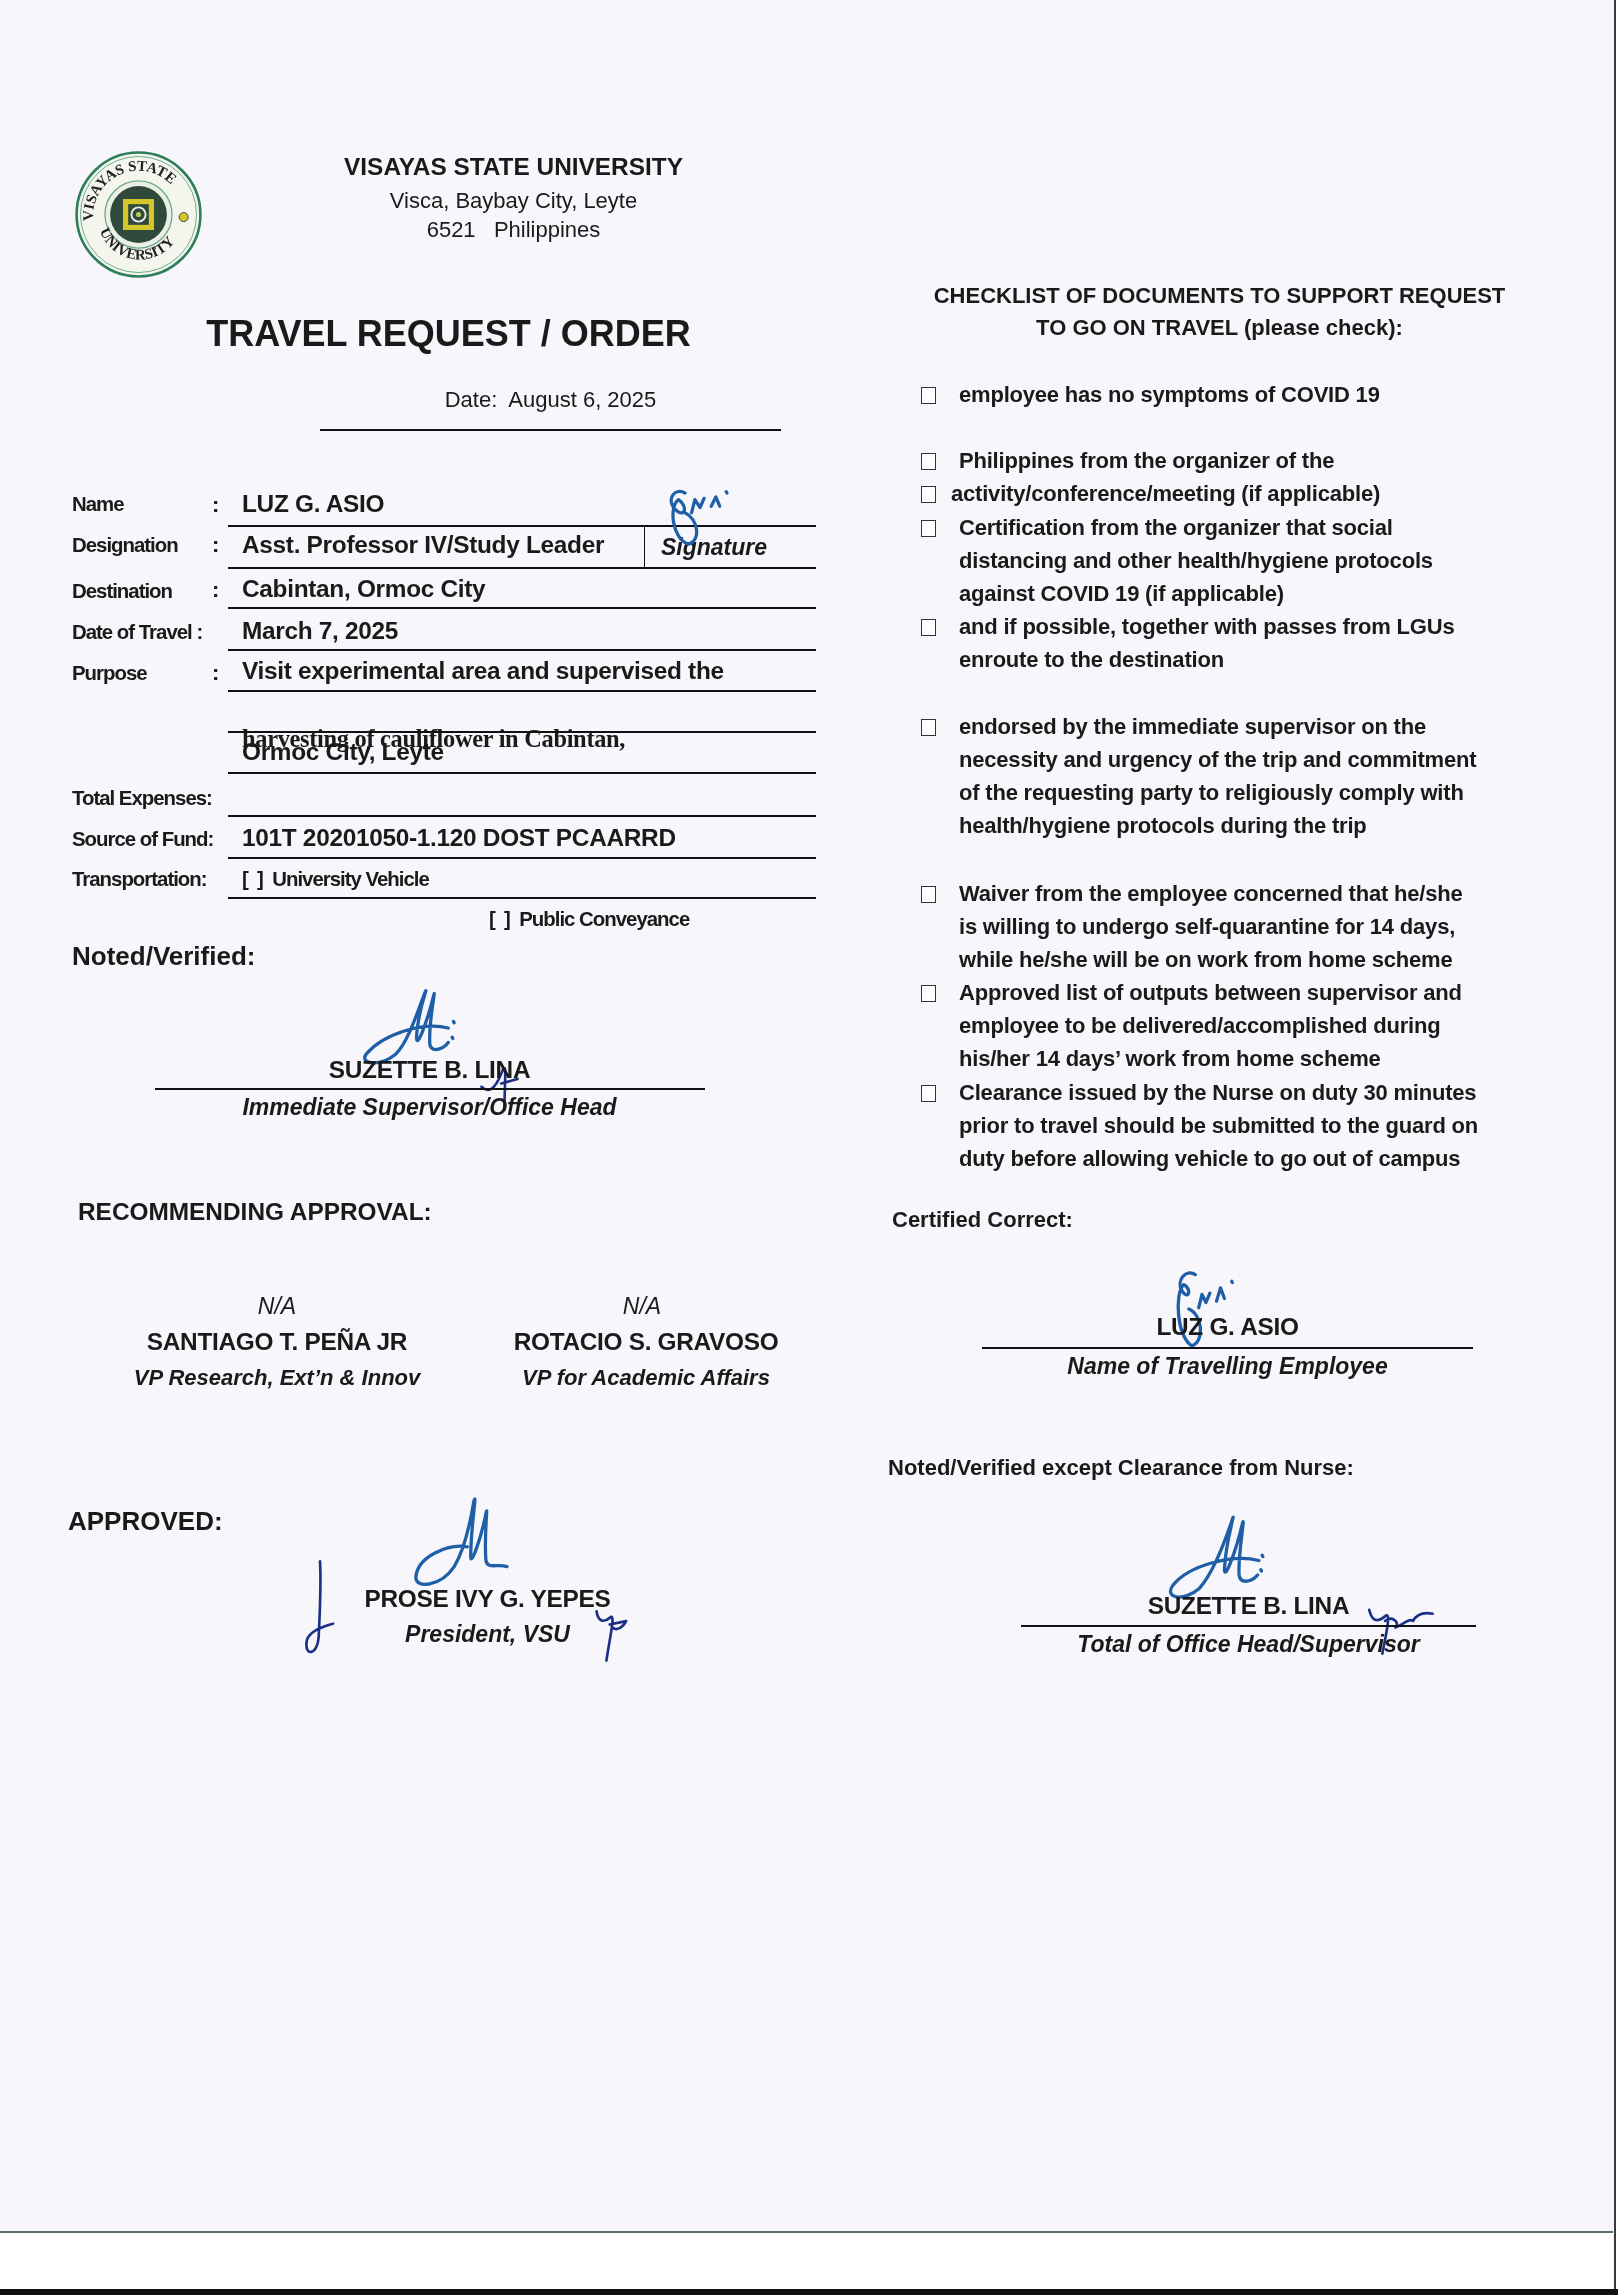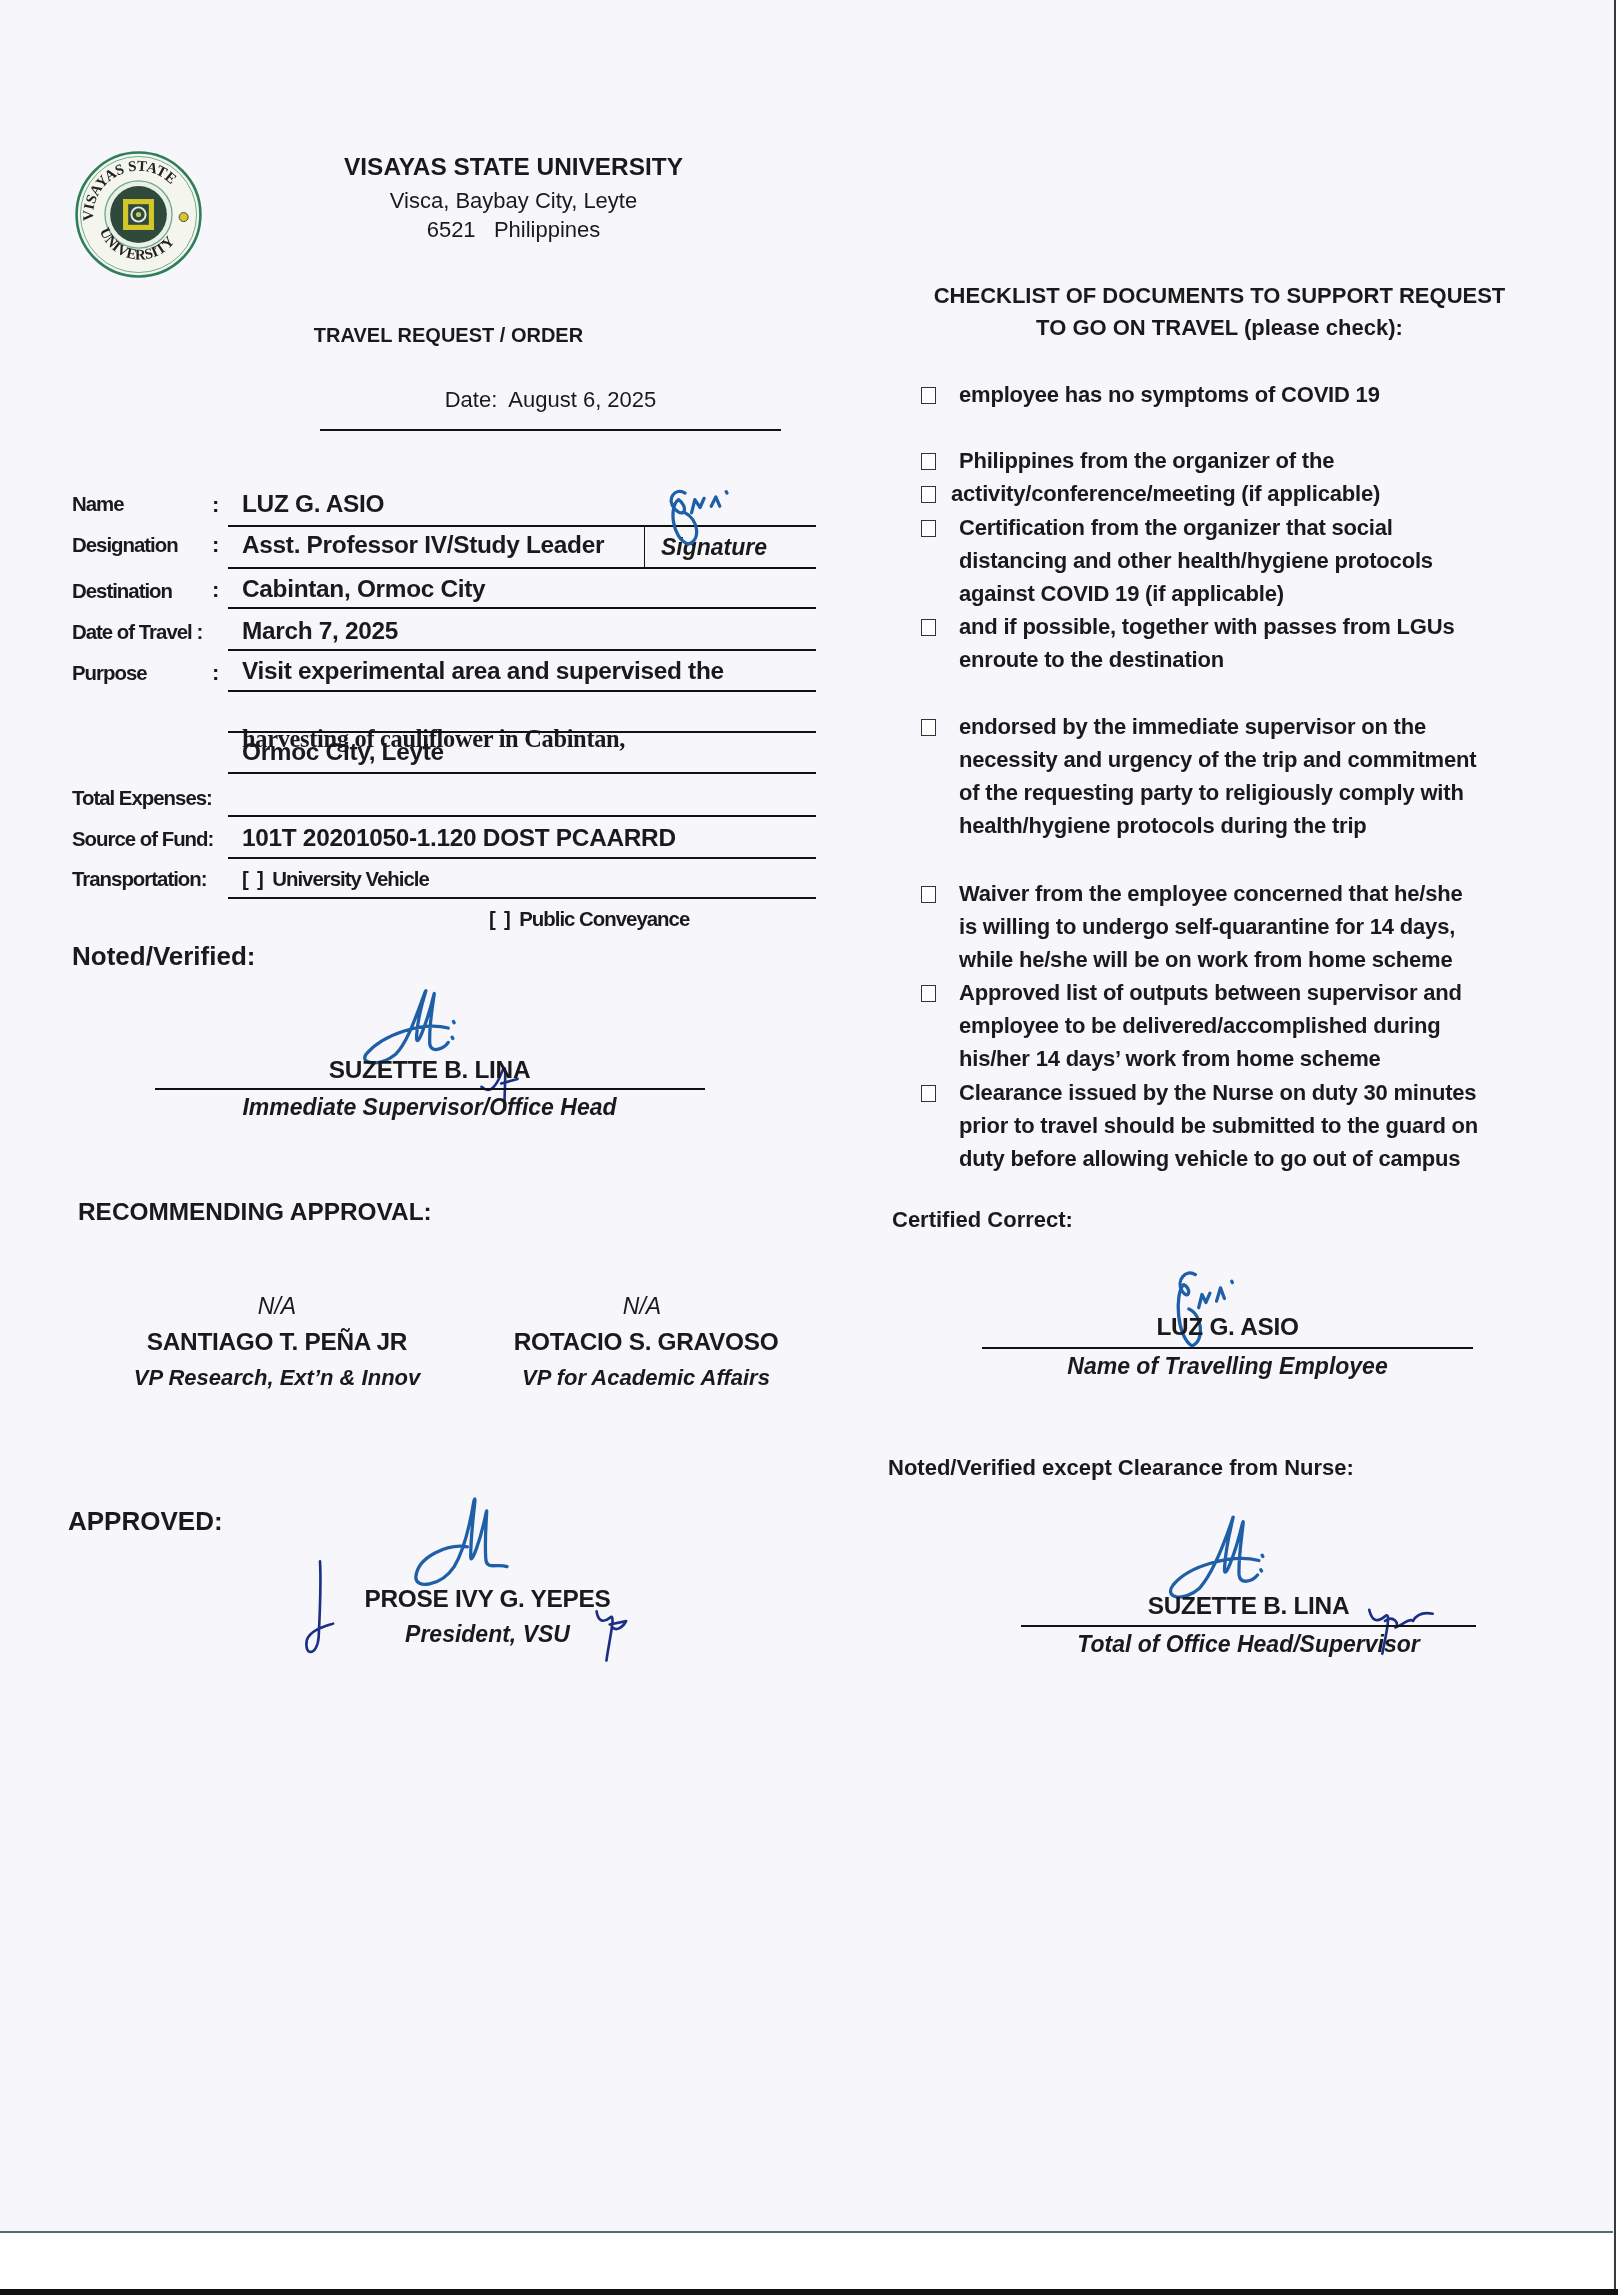--- a/index.html
+++ b/index.html
@@ -18,21 +18,21 @@
   #scan-bottom-area { left: 0; top: 2233px; width: 1613px; height: 56px; background: #ffffff; }
   #scan-bottom-black { left: 0; top: 2289px; width: 1619px; height: 6.6px; background: #111; }
   #scan-right-edge { left: 1614px; top: 0; width: 2px; height: 2289px; background: #3a3a3a; }
   #scan-right-strip { left: 1616px; top: 0; width: 3.3px; height: 2289px; background: #fff; }
 
   
   #logo { left: 74px; top: 150px; width: 129px; height: 129px; }
   #univ-name { left: 250px; top: 153px; width: 527px; font-size: 24.4px; }
   #univ-addr1 { left: 250px; top: 188px; width: 527px; font-size: 22px; }
   #univ-addr2 { left: 250px; top: 217px; width: 527px; font-size: 22px; }
-  #form-title { left: 198px; top: 324px; width: 501px; font-size: 20px; }
+  #form-title { left: 198px; top: 313px; width: 501px; font-size: 36px; }
   #date-line { left: 320px; top: 387px; width: 461px; font-size: 22px; padding-bottom: 16px; border-bottom: 2px solid #111; }
 
   
   .f-label { font-size: 20.4px; font-weight: bold; letter-spacing: -1px; }
   .f-colon { font-size: 22px; font-weight: bold; }
   .f-value { font-size: 24.4px; font-weight: bold; letter-spacing: -0.3px; }
   .f-line { height: 2px; background: #111; }
 
   .lbl-x { left: 72px; }
   .colon-x { left: 212px; }

